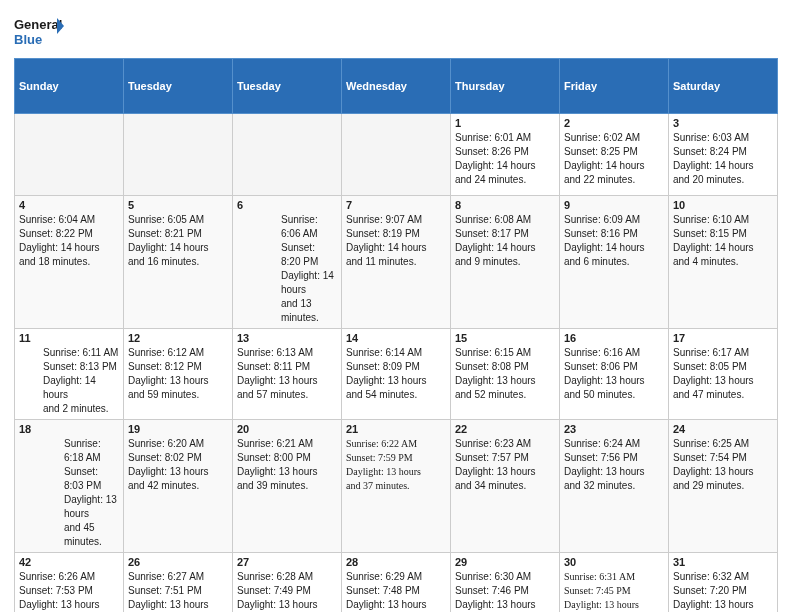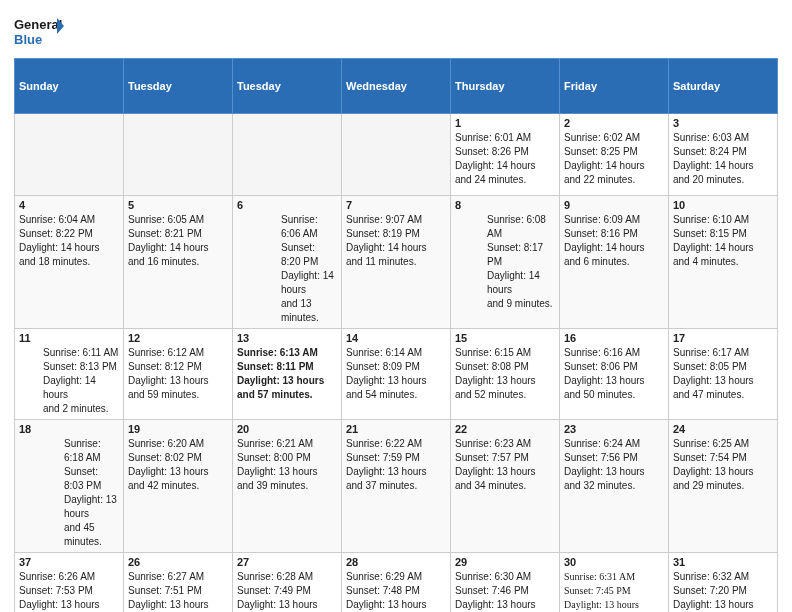--- a/index.html
+++ b/index.html
@@ -162,21 +162,21 @@
           </td>
           <td>
             <span class="day-num">7</span>
             <div class="day-detail" style="white-space: pre-line;">Sunrise: 9:07 AM
 Sunset: 8:19 PM
 Daylight: 14 hours
 and 11 minutes.</div>
           </td>
           <td>
             <span class="day-num">8</span>
-            <div class="day-detail" style="white-space: pre-line; margin-left: 32px;">Sunrise: 6:08 AM
+            <div class="day-detail" style="white-space: pre-line;">Sunrise: 6:08 AM
 Sunset: 8:17 PM
 Daylight: 14 hours
 and 9 minutes.</div>
           </td>
           <td>
             <span class="day-num">9</span>
             <div class="day-detail" style="white-space: pre-line;">Sunrise: 6:09 AM
 Sunset: 8:16 PM
 Daylight: 14 hours
 and 6 minutes.</div>
@@ -199,21 +199,21 @@
           </td>
           <td>
             <span class="day-num">12</span>
             <div class="day-detail" style="white-space: pre-line;">Sunrise: 6:12 AM
 Sunset: 8:12 PM
 Daylight: 13 hours
 and 59 minutes.</div>
           </td>
           <td>
             <span class="day-num">13</span>
-            <div class="day-detail" style="white-space: pre-line; font-weight: bold;">Sunrise: 6:13 AM
+            <div class="day-detail" style="white-space: pre-line;">Sunrise: 6:13 AM
 Sunset: 8:11 PM
 Daylight: 13 hours
 and 57 minutes.</div>
           </td>
           <td>
             <span class="day-num">14</span>
             <div class="day-detail" style="white-space: pre-line;">Sunrise: 6:14 AM
 Sunset: 8:09 PM
 Daylight: 13 hours
 and 54 minutes.</div>
@@ -257,21 +257,21 @@
           </td>
           <td>
             <span class="day-num">20</span>
             <div class="day-detail" style="white-space: pre-line;">Sunrise: 6:21 AM
 Sunset: 8:00 PM
 Daylight: 13 hours
 and 39 minutes.</div>
           </td>
           <td>
             <span class="day-num">21</span>
-            <div class="day-detail" style="white-space: pre-line;">Sunrise: 6:22 AM
+            <div class="day-detail" style="white-space: pre-line; font-family: Liberation Serif, serif;">Sunrise: 6:22 AM
 Sunset: 7:59 PM
 Daylight: 13 hours
 and 37 minutes.</div>
           </td>
           <td>
             <span class="day-num">22</span>
             <div class="day-detail" style="white-space: pre-line;">Sunrise: 6:23 AM
 Sunset: 7:57 PM
 Daylight: 13 hours
 and 34 minutes.</div>
@@ -286,21 +286,21 @@
           <td>
             <span class="day-num">24</span>
             <div class="day-detail" style="white-space: pre-line;">Sunrise: 6:25 AM
 Sunset: 7:54 PM
 Daylight: 13 hours
 and 29 minutes.</div>
           </td>
         </tr>
         <tr>
           <td>
-            <span class="day-num">37</span>
+            <span class="day-num">42</span>
             <div class="day-detail" style="white-space: pre-line;">Sunrise: 6:26 AM
 Sunset: 7:53 PM
 Daylight: 13 hours
 and 26 minutes.</div>
           </td>
           <td>
             <span class="day-num">26</span>
             <div class="day-detail" style="white-space: pre-line;">Sunrise: 6:27 AM
 Sunset: 7:51 PM
 Daylight: 13 hours

